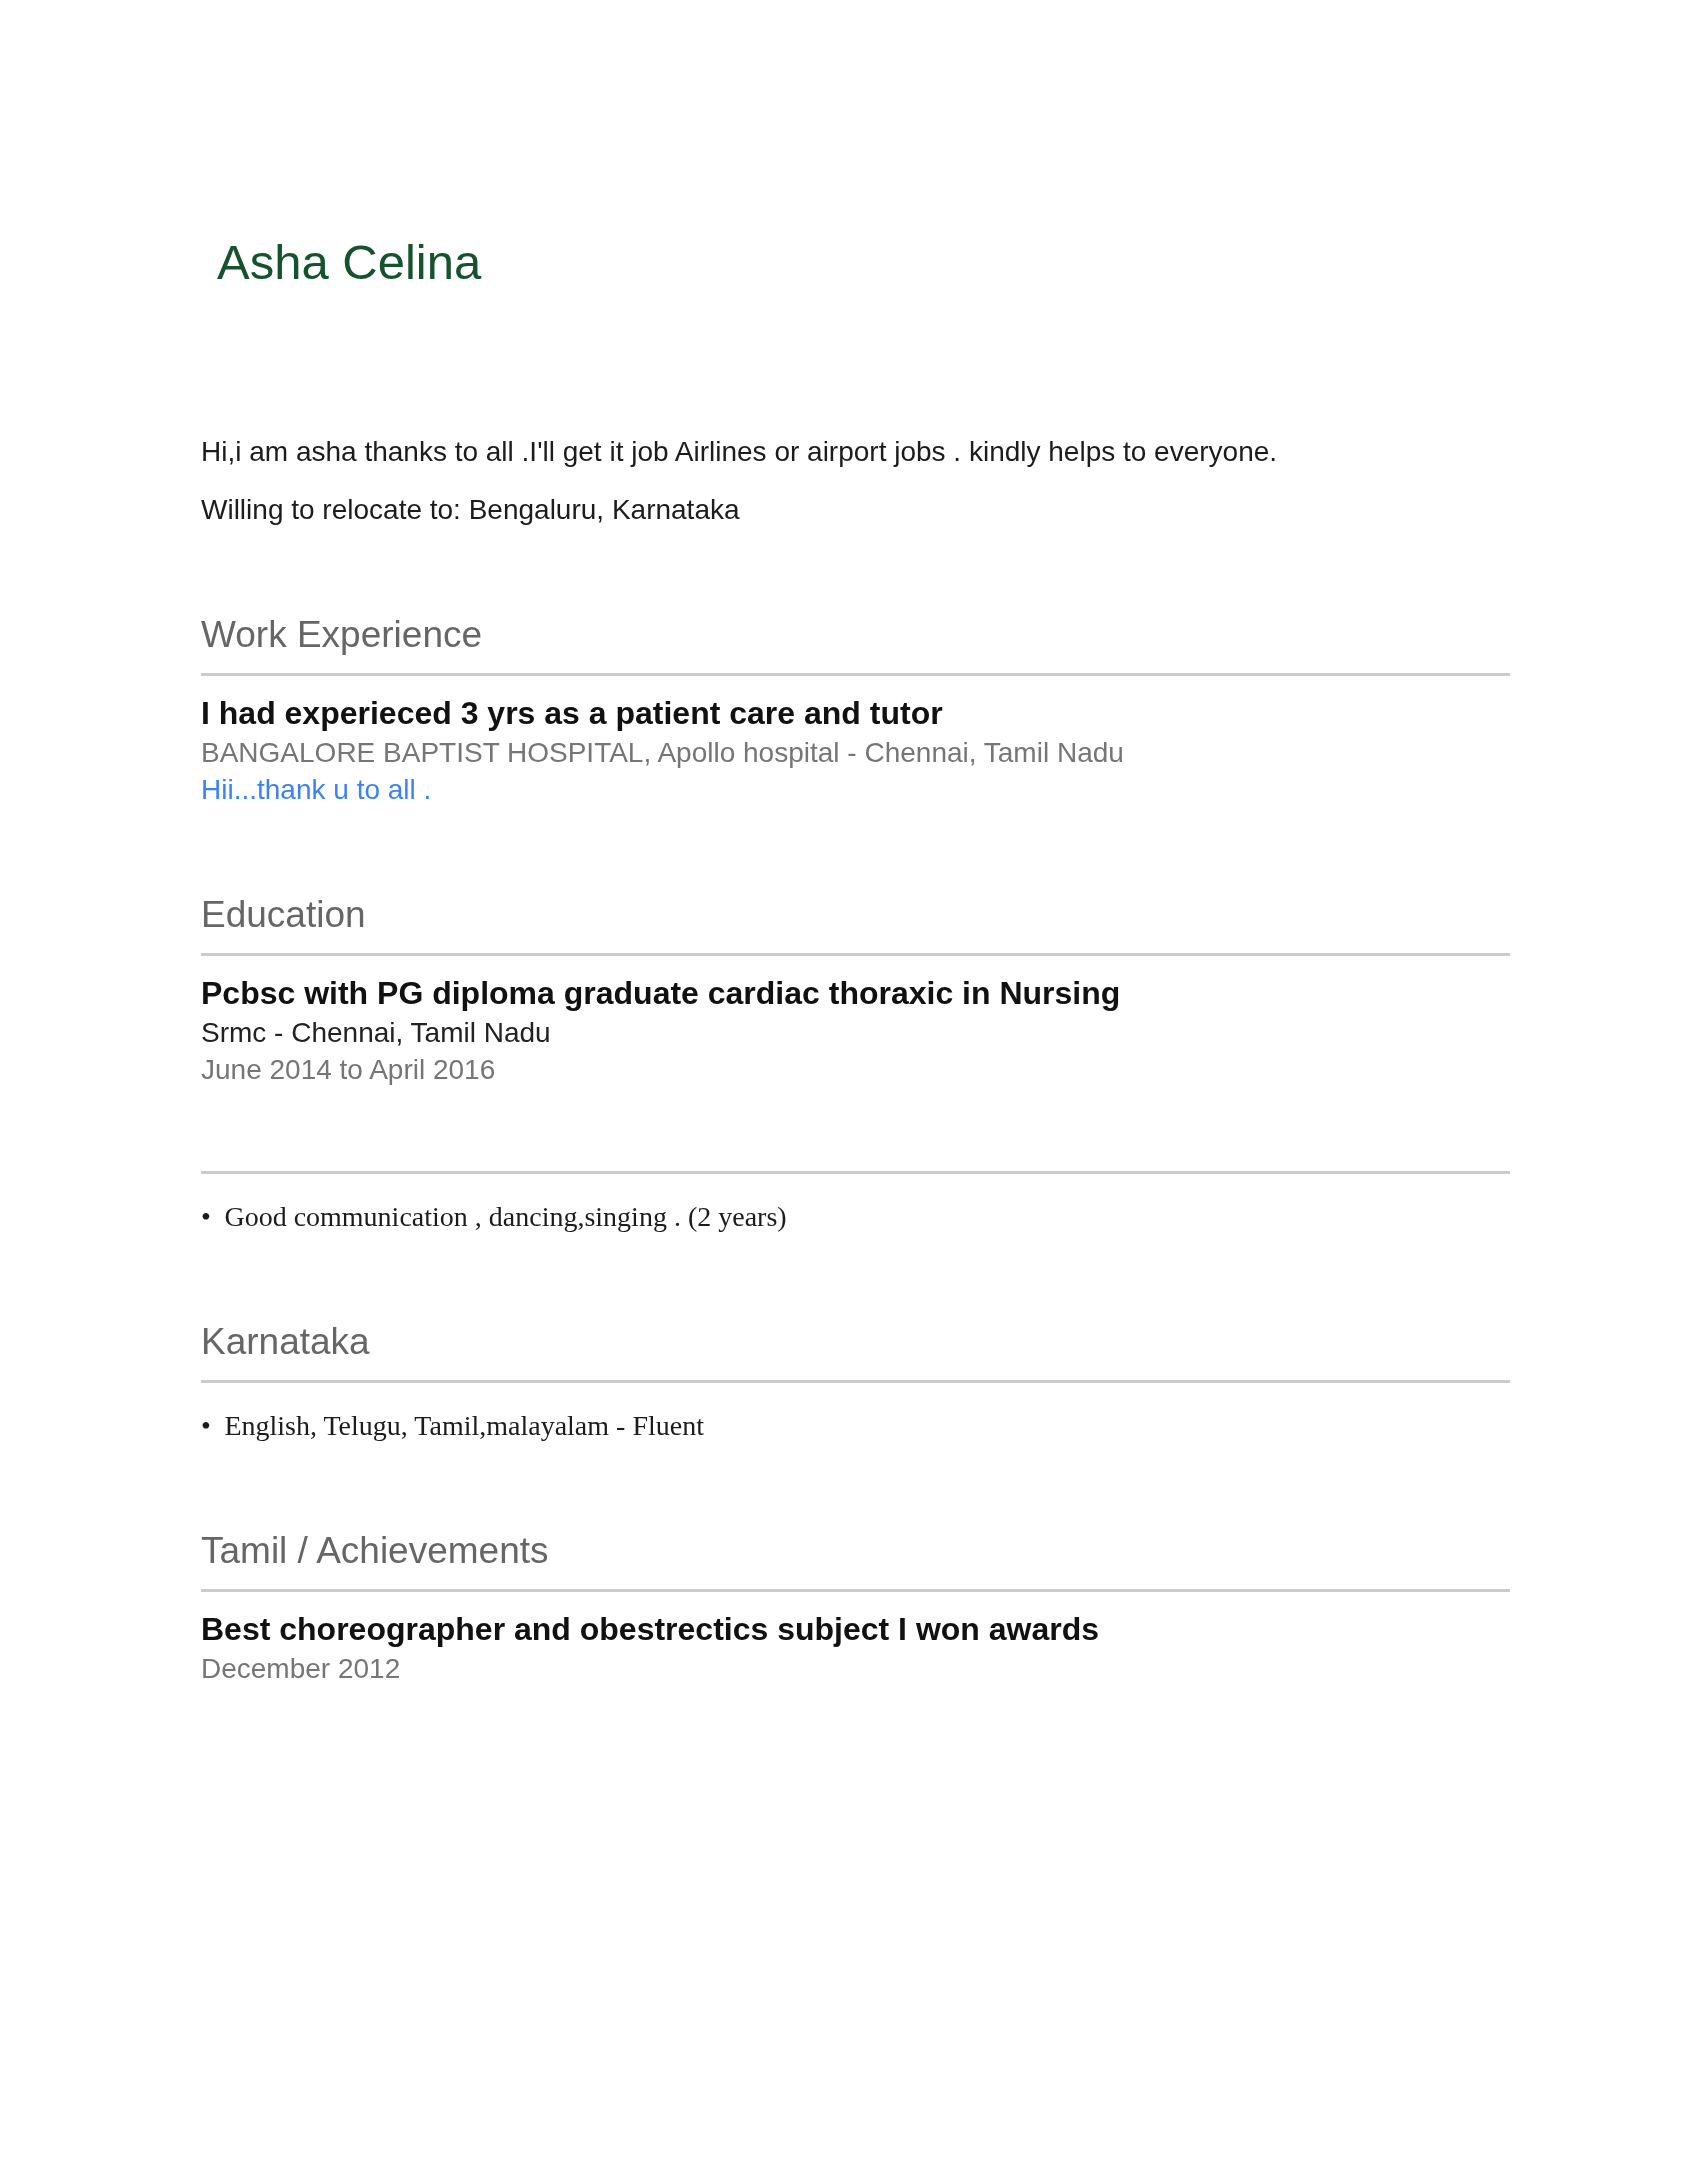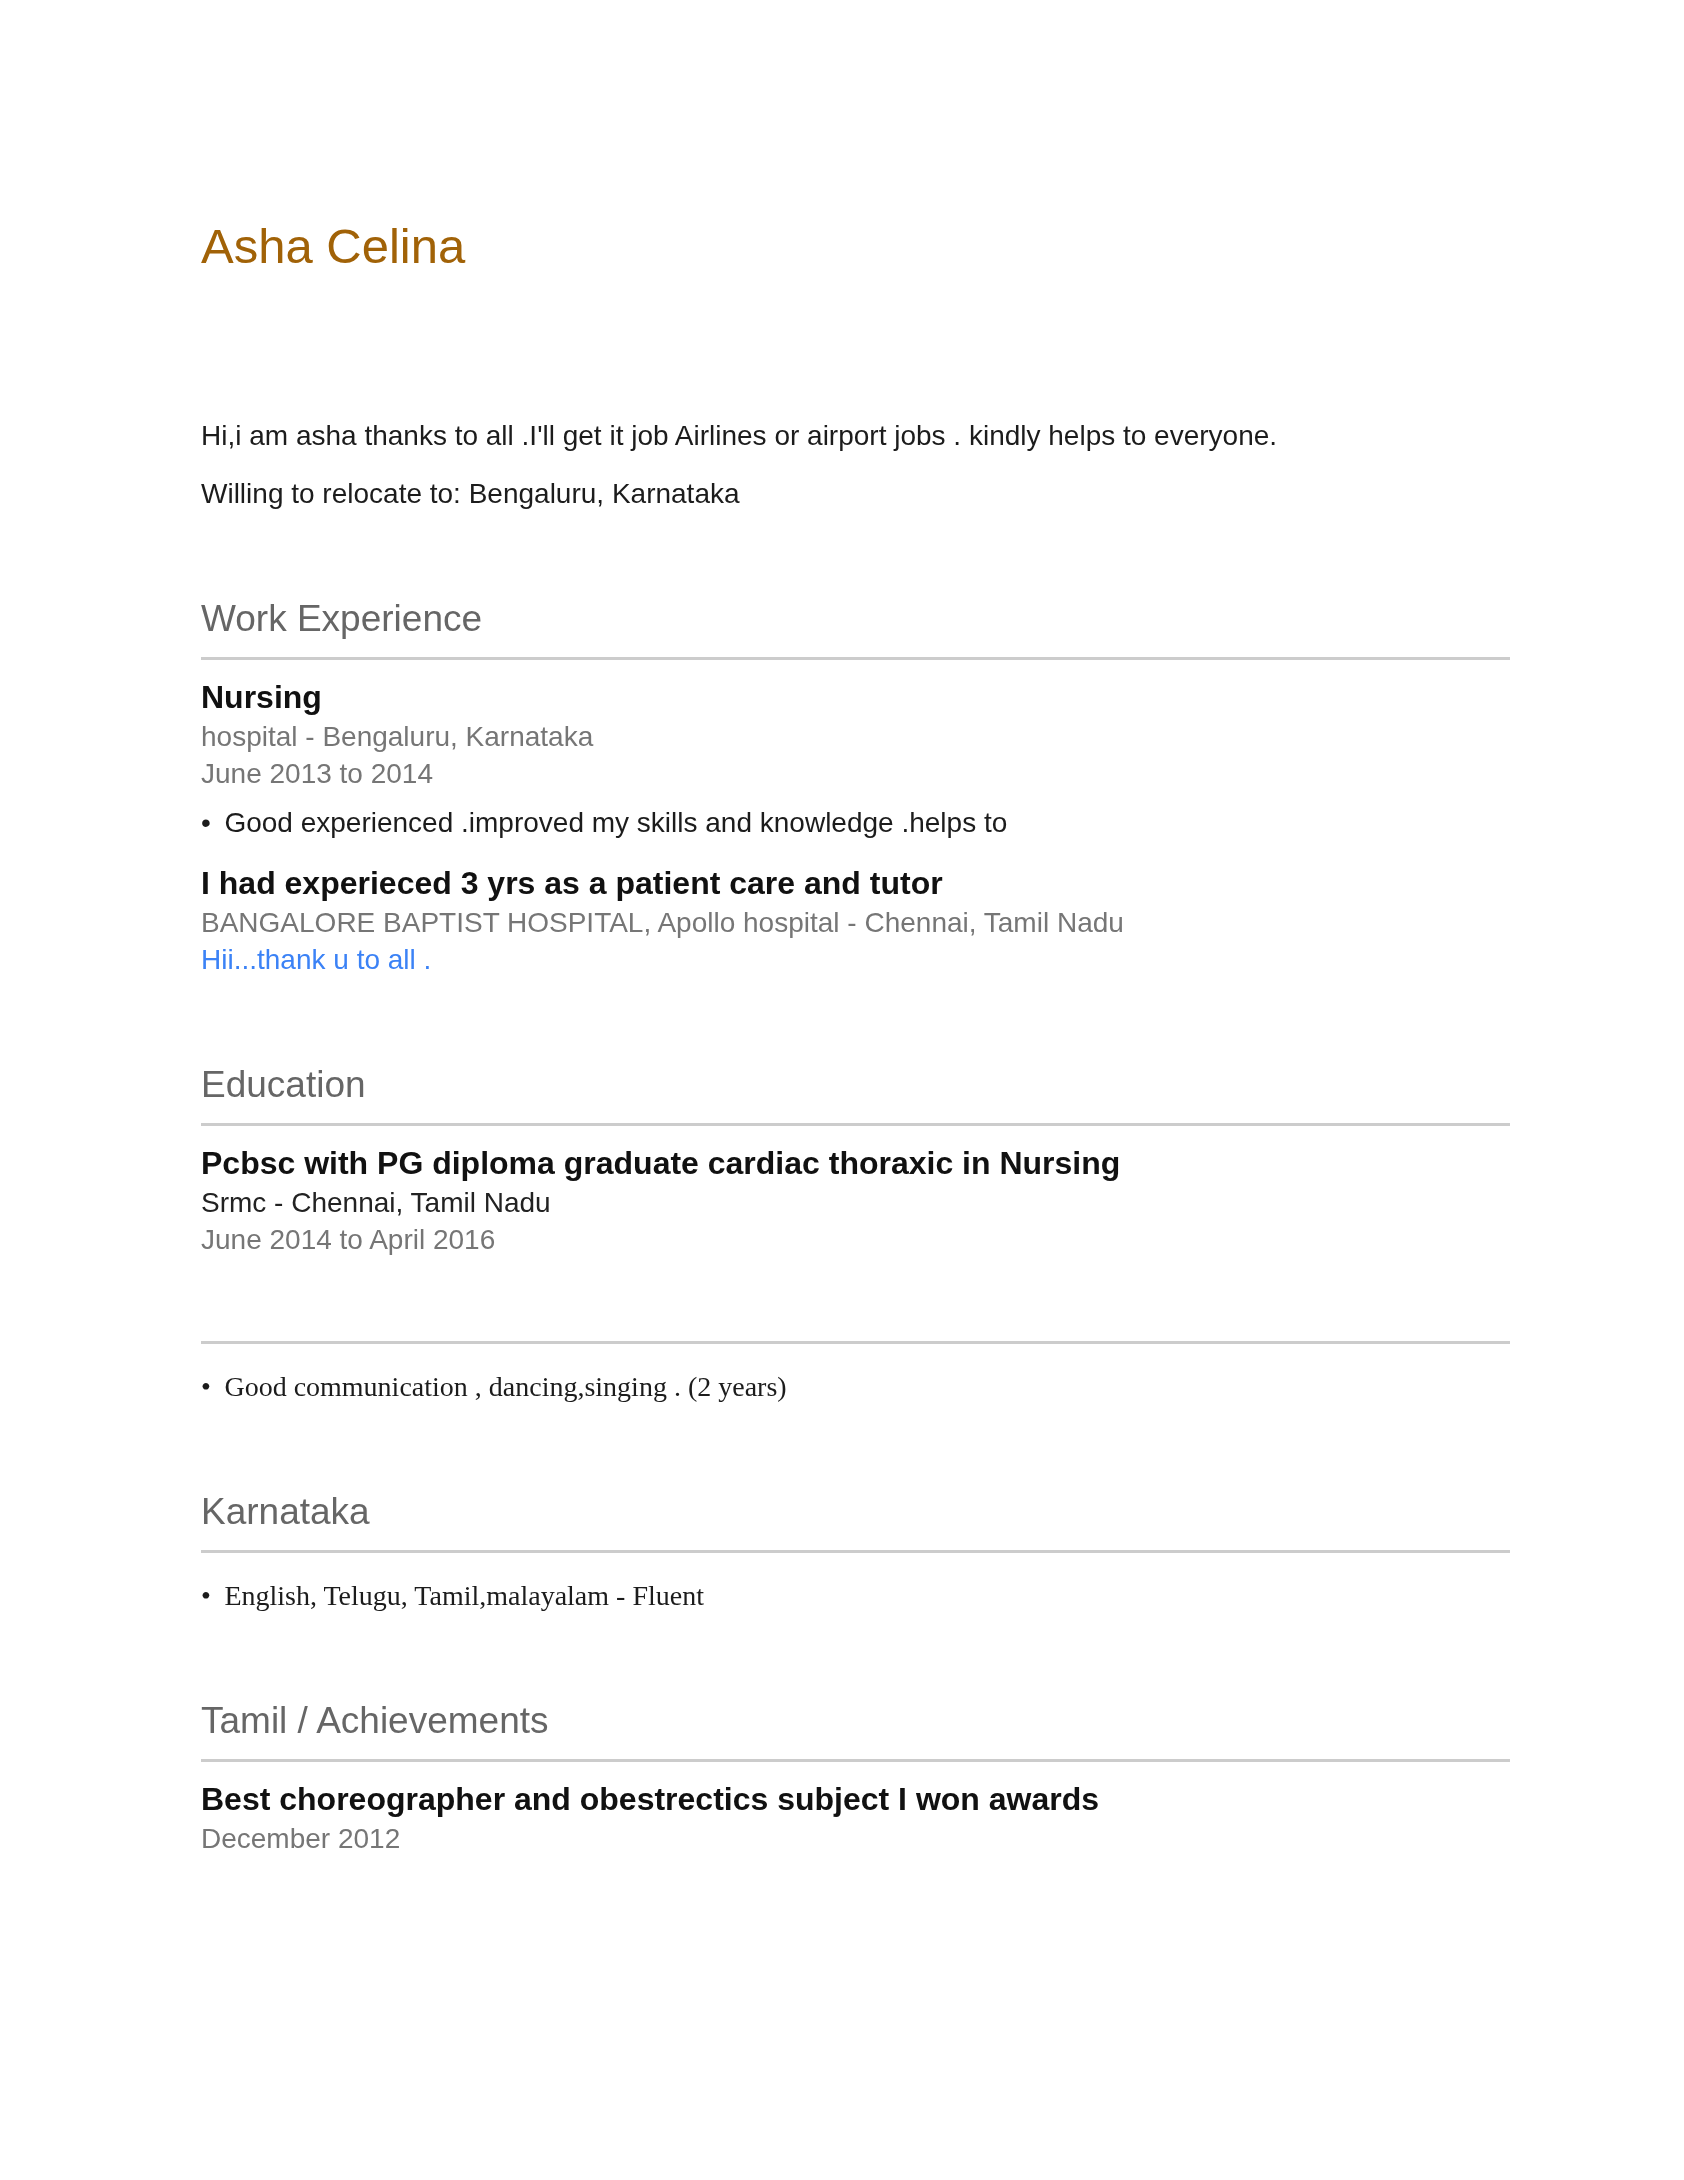--- a/index.html
+++ b/index.html
@@ -7,25 +7,25 @@
   .page {
     position: relative;
     width: 1685px;
     height: 2181px;
     background: #ffffff;
     font-family: "Liberation Sans", sans-serif;
     padding: 218px 175px 0 201px;
     overflow: hidden;
   }
   h1.name {
-    margin: 0;
+    margin: 16px;
     font-size: 49px;
     line-height: 56px;
     font-weight: 400;
-    color: #a16207;
+    color: #14532d;
     letter-spacing: 0;
   }
   .intro { margin-top: 143px; }
   .intro p {
     margin: 16px 0 21px 0;
     font-size: 28px;
     line-height: 37px;
     color: #1c1c1c;
   }
   section { margin-top: 83px; }
@@ -83,26 +83,20 @@
   <div class="intro">
     <p>Hi,i am asha thanks to all .I'll get it job Airlines or airport jobs . kindly helps to everyone.</p>
     <p>Willing to relocate to: Bengaluru, Karnataka</p>
   </div>
 
   <section>
     <h2 class="sec-title">Work Experience</h2>
     <div class="rule"></div>
     <div class="sec-body">
       <div class="entry">
-        <h3 class="entry-title">Nursing</h3>
-        <p class="meta">hospital - Bengaluru, Karnataka</p>
-        <p class="meta">June 2013 to 2014</p>
-        <p class="bullet-line"><span class="bullet"></span><span>Good experienced .improved my skills and knowledge .helps to</span></p>
-      </div>
-      <div class="entry">
         <h3 class="entry-title">I had experieced 3 yrs as a patient care and tutor</h3>
         <p class="meta">BANGALORE BAPTIST HOSPITAL, Apollo hospital - Chennai, Tamil Nadu</p>
         <p class="desc">Hii...thank u to all .</p>
       </div>
     </div>
   </section>
 
   <section>
     <h2 class="sec-title">Education</h2>
     <div class="rule"></div>

